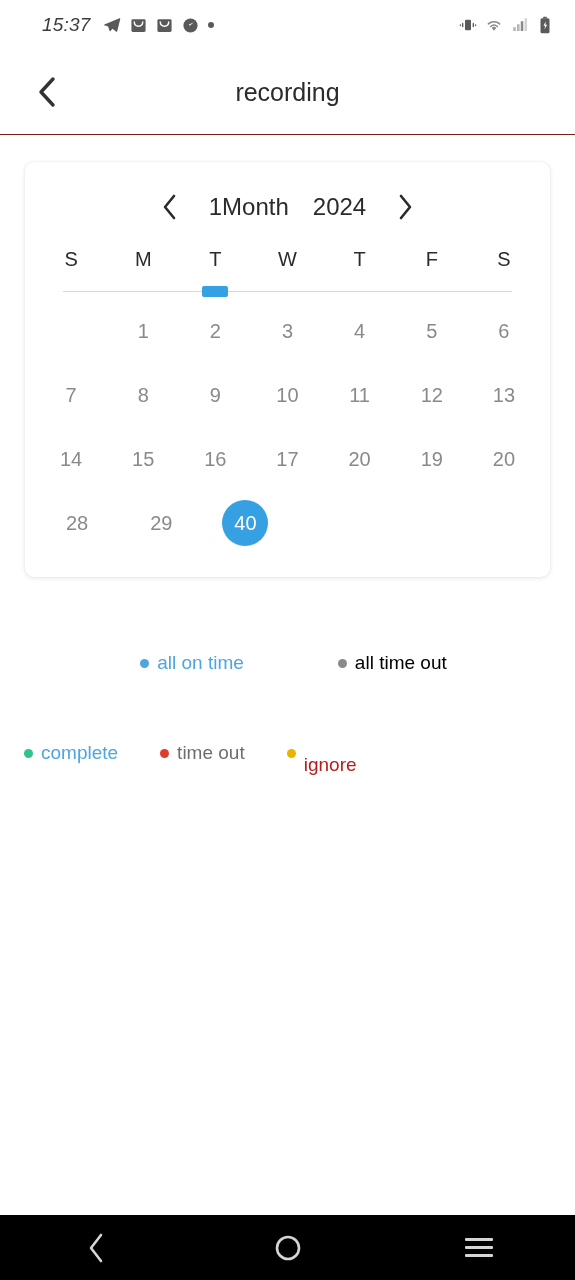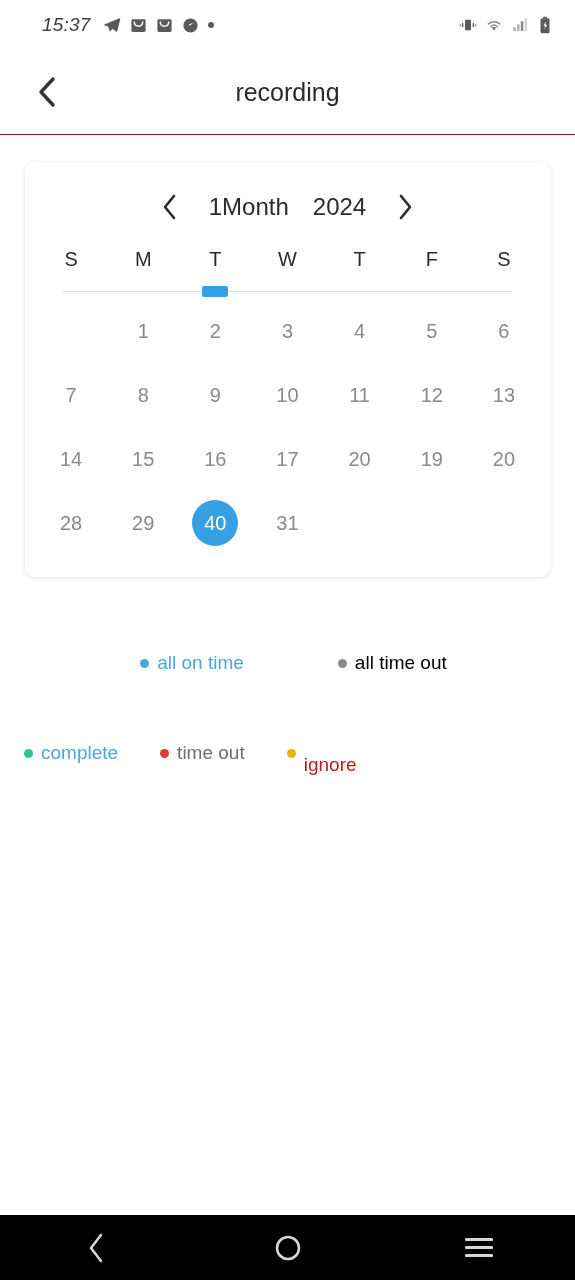--- a/index.html
+++ b/index.html
@@ -279,23 +279,20 @@
         <div class="cal-row">
           <div class="cal-cell">
             <span class="pill">28</span>
           </div>
           <div class="cal-cell">
             <span class="pill">29</span>
           </div>
           <div class="cal-cell selected">
             <span class="pill">40</span>
           </div>
-          <div class="cal-cell">
-            <span class="pill">31</span>
-          </div>
           <div class="cal-cell empty">
             <span class="pill"></span>
           </div>
           <div class="cal-cell empty">
             <span class="pill"></span>
           </div>
           <div class="cal-cell empty">
             <span class="pill"></span>
           </div>
         </div>

